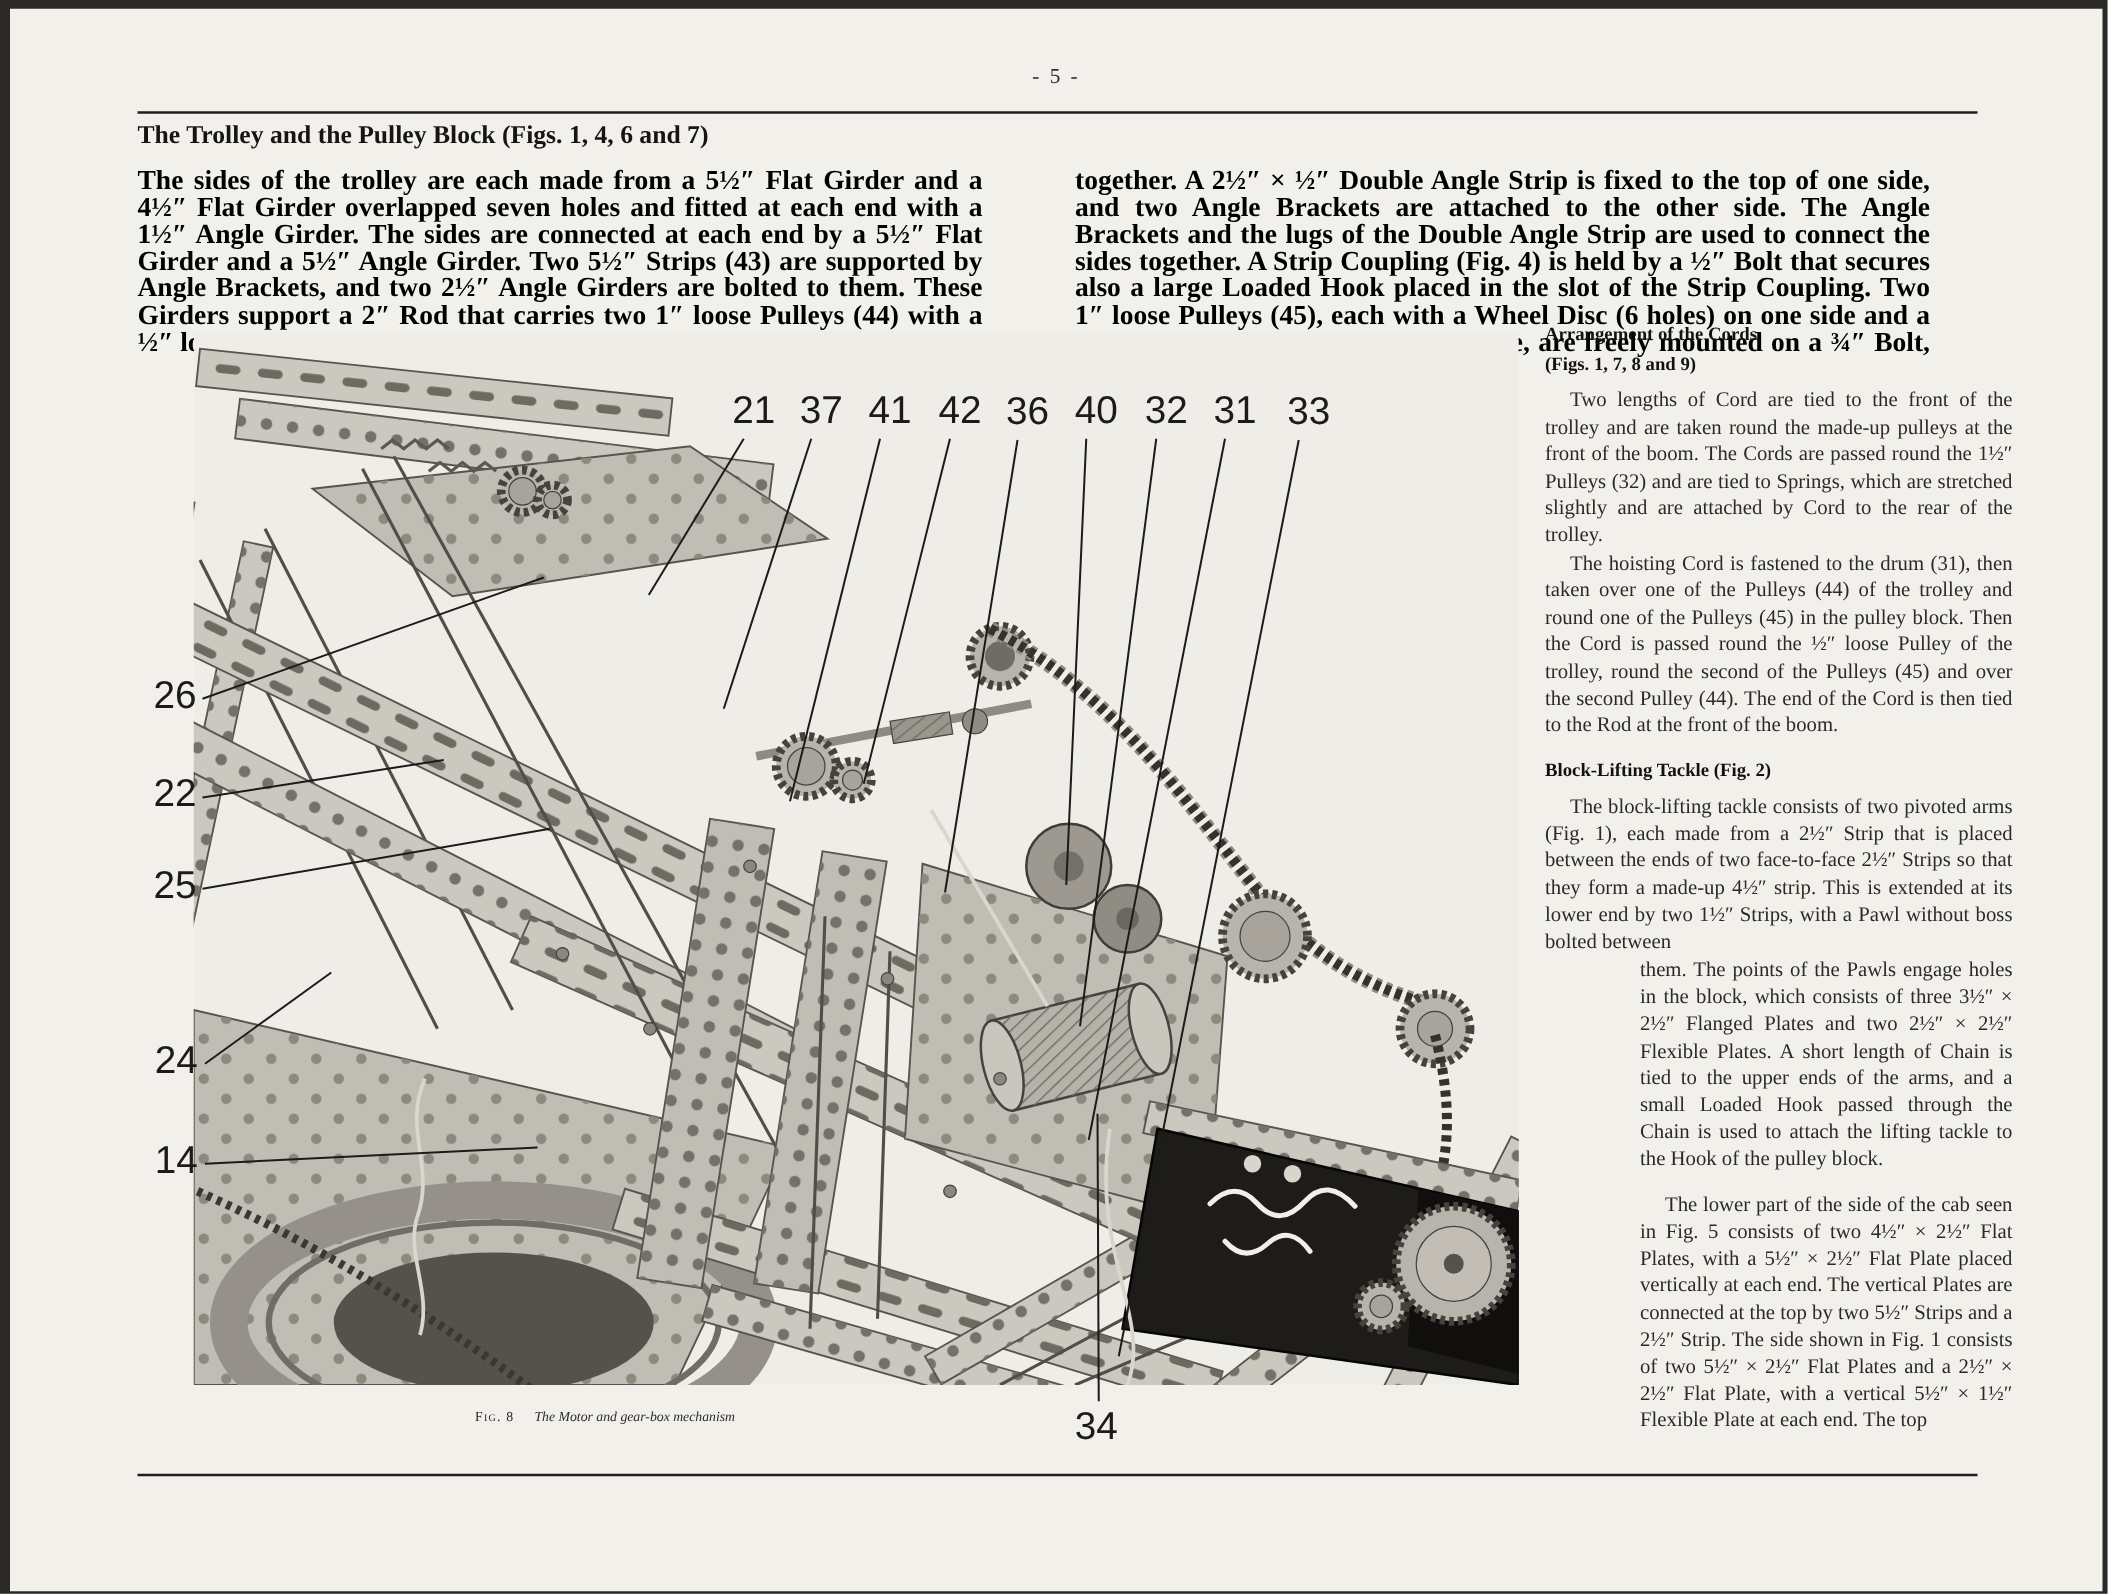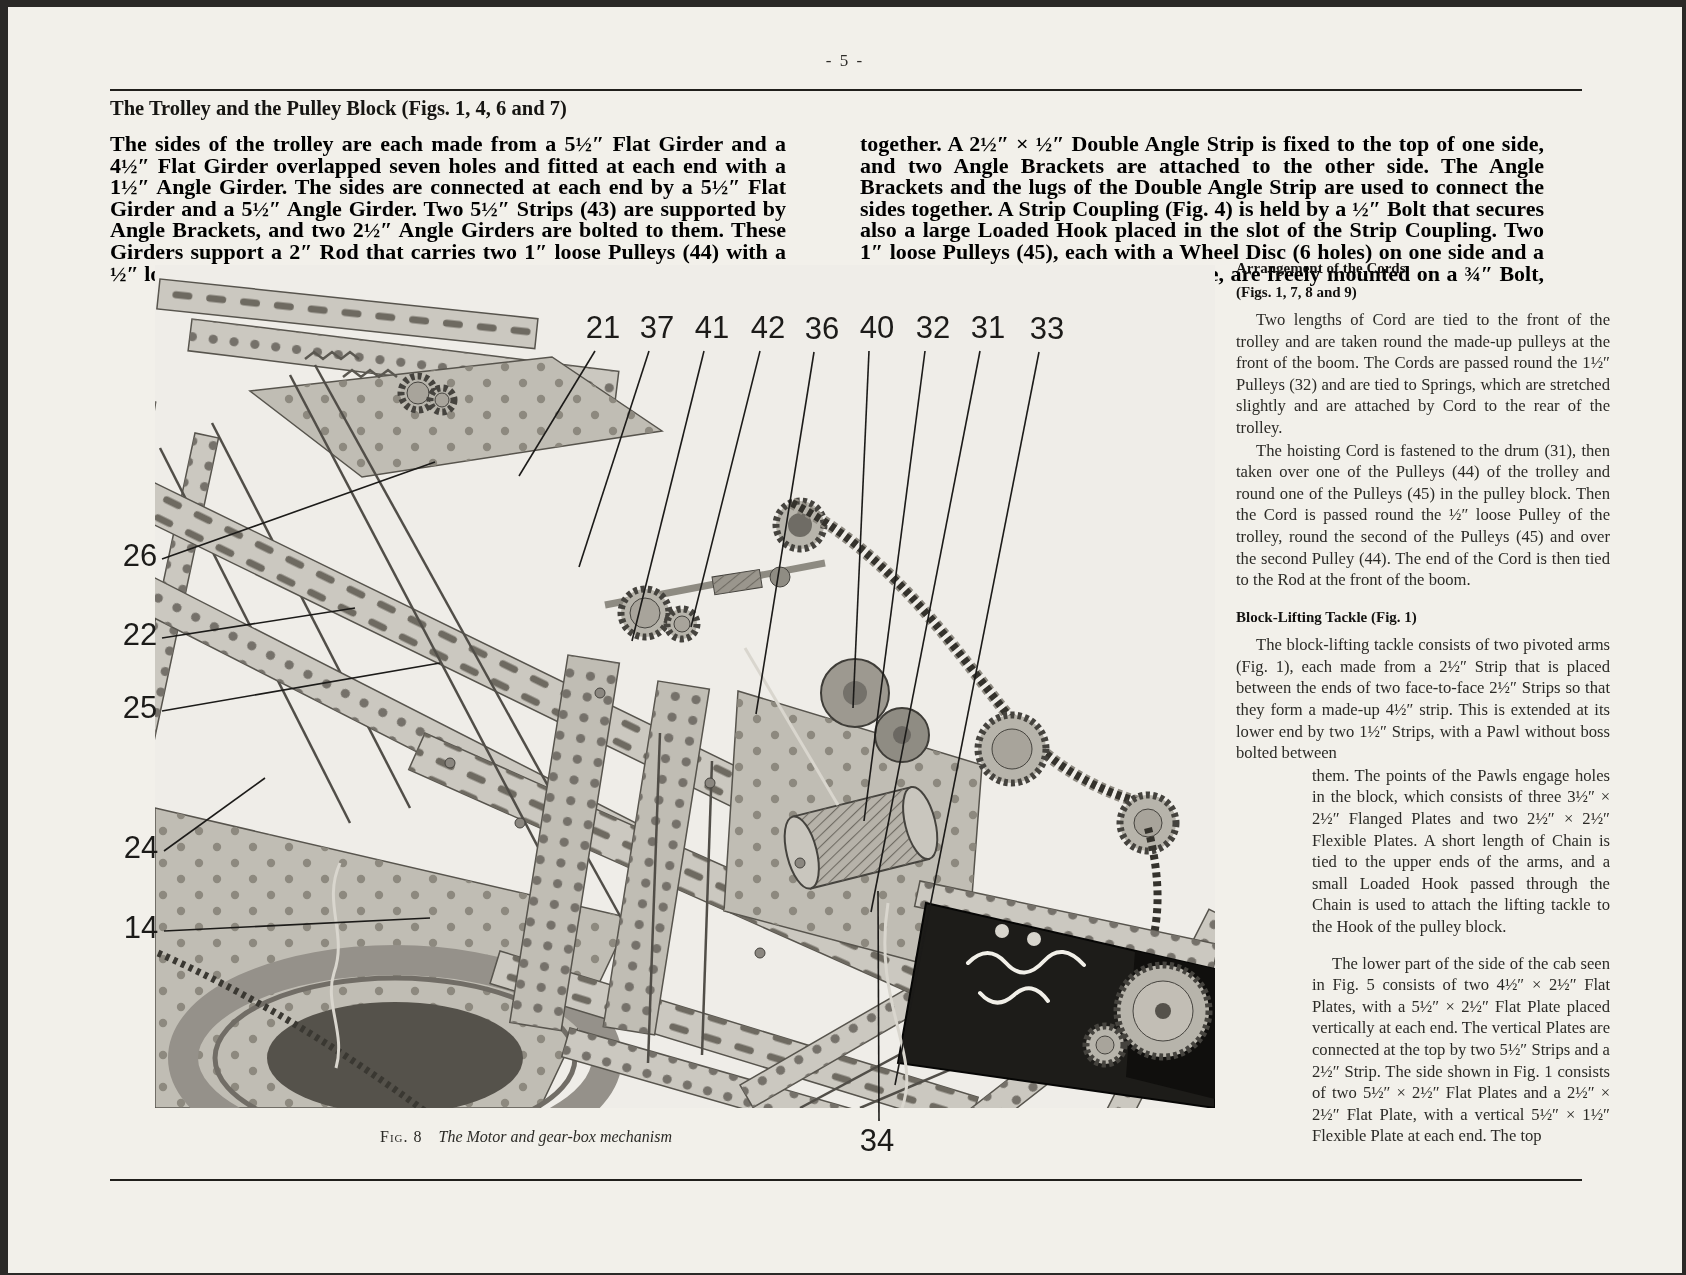--- a/index.html
+++ b/index.html
@@ -31,21 +31,21 @@
   .col p{margin:0}
   .col p.indent, #sidebar p{ text-indent:20px }
   #col-left{left:102px;width:676px}
   #col-right{left:852px;width:684px}
 
   #figure{position:absolute;left:92px;top:256px;width:1120px;height:890px}
   #fig-svg{width:100%;height:100%;display:block}
 
   #caption{
     position:absolute;left:372px;top:1121px;
-    font-size:16px;color:#2b2a26;white-space:nowrap;text-align:right;
+    font-size:11px;color:#2b2a26;white-space:nowrap;text-align:right;
   }
   #caption .figlab{font-variant:small-caps;letter-spacing:1px}
   #caption .capt{font-style:italic;margin-left:16px}
 
   #sidebar{
     position:absolute;left:1228px;top:250px;width:374px;
     font-size:16.6px;line-height:21.6px;text-align:justify;color:#2b2a26;
   }
   #sidebar h2{
     font-size:15px;line-height:23.5px;margin:0 0 5px 0;color:#131210;
@@ -300,21 +300,21 @@
     <div class="sect" style="margin-top:0">
       <h2>
         <span>Arrangement of the Cords</span><br>
         <span>(Figs. 1, 7, 8 and 9)</span>
       </h2>
       <p>Two lengths of Cord are tied to the front of the trolley and are taken round the made-up pulleys at the front of the boom. The Cords are passed round the 1½″ Pulleys (32) and are tied to Springs, which are stretched slightly and are attached by Cord to the rear of the trolley.</p>
       <p>The hoisting Cord is fastened to the drum (31), then taken over one of the Pulleys (44) of the trolley and round one of the Pulleys (45) in the pulley block. Then the Cord is passed round the ½″ loose Pulley of the trolley, round the second of the Pulleys (45) and over the second Pulley (44). The end of the Cord is then tied to the Rod at the front of the boom.</p>
     </div>
 
     <div class="sect">
-      <h2>Block-Lifting Tackle (Fig. 1)</h2>
+      <h2>Block-Lifting Tackle (Fig. 2)</h2>
       <p>The block-lifting tackle consists of two pivoted arms (Fig. 1), each made from a 2½″ Strip that is placed between the ends of two face-to-face 2½″ Strips so that they form a made-up 4½″ strip. This is extended at its lower end by two 1½″ Strips, with a Pawl without boss bolted between</p>
       <div class="wrapblock">
         <p style="text-indent:0">them. The points of the Pawls engage holes in the block, which consists of three 3½″ × 2½″ Flanged Plates and two 2½″ × 2½″ Flexible Plates. A short length of Chain is tied to the upper ends of the arms, and a small Loaded Hook passed through the Chain is used to attach the lifting tackle to the Hook of the pulley block.</p>
       </div>
     </div>
 
     <div class="sect wrapblock">
       <p>The lower part of the side of the cab seen in Fig. 5 consists of two 4½″ × 2½″ Flat Plates, with a 5½″ × 2½″ Flat Plate placed vertically at each end. The vertical Plates are connected at the top by two 5½″ Strips and a 2½″ Strip. The side shown in Fig. 1 consists of two 5½″ × 2½″ Flat Plates and a 2½″ × 2½″ Flat Plate, with a vertical 5½″ × 1½″ Flexible Plate at each end. The top</p>
     </div>
   </div>

